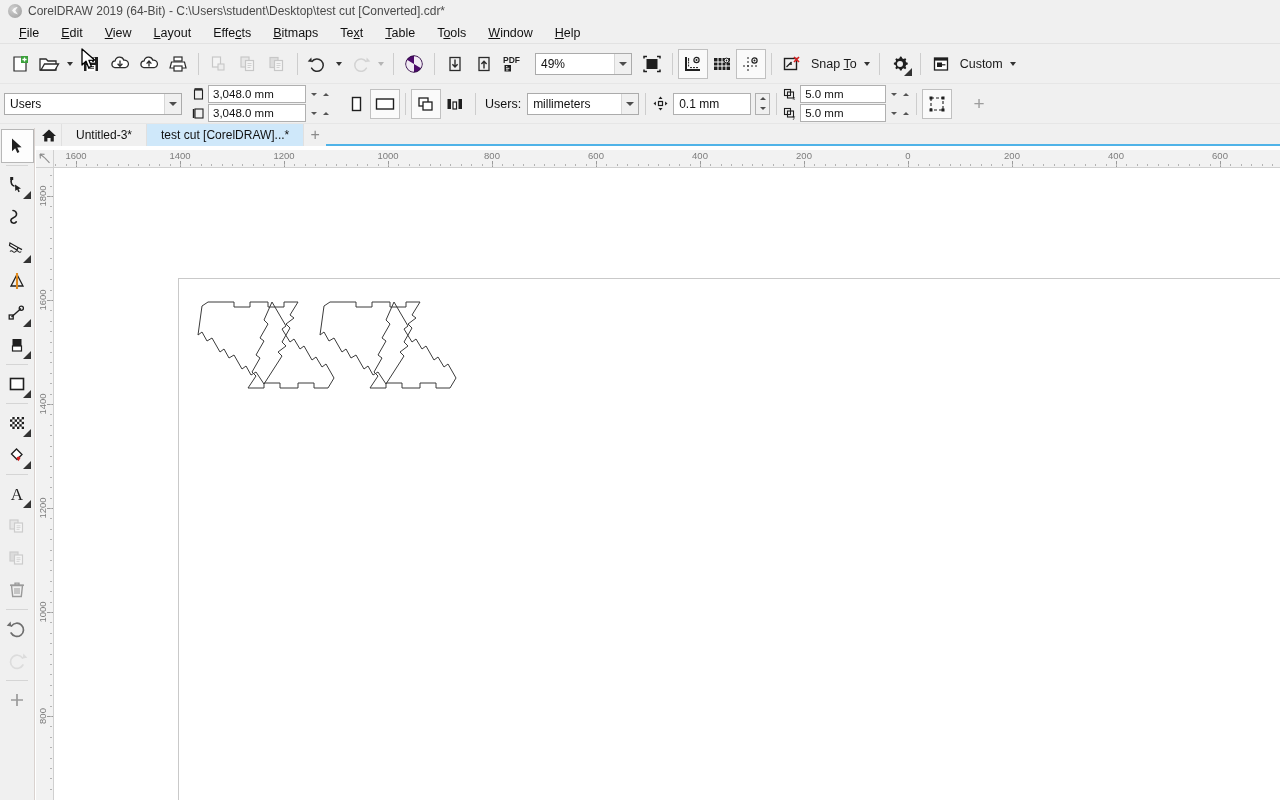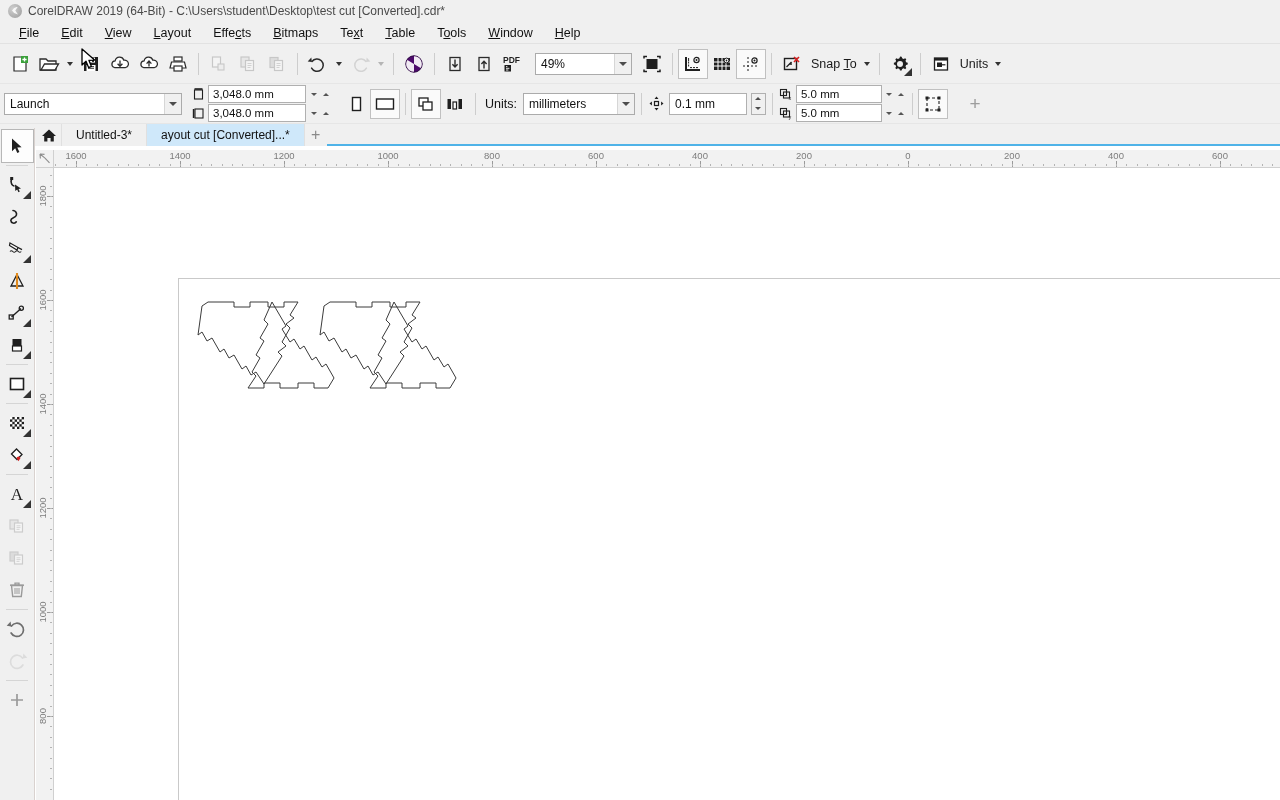--- a/index.html
+++ b/index.html
@@ -412,28 +412,28 @@
     <div class="tb-sep"></div>
 
     <div class="tb-btn">
       <svg width="20" height="20" viewBox="0 0 20 20">
         <rect x="3.5" y="4" width="13" height="12" fill="#fff" stroke="#1f1f1f" stroke-width="1.3"></rect>
         <rect x="3.5" y="4" width="13" height="2.6" fill="#1f1f1f"></rect>
         <rect x="6" y="8.5" width="5" height="4.5" fill="#1f1f1f"></rect>
         <path d="M11 10.8 h3.4" stroke="#1f1f1f" stroke-width="1.2"></path>
       </svg>
     </div>
-    <div class="tb-label">Units</div>
+    <div class="tb-label">Custom</div>
     <div class="caret"></div>
   </div>
 
   <div class="toolbar" style="padding-left:4px;">
 
     <div class="combo" style="width:178px;">
-      <div class="val">Launch</div>
+      <div class="val">Users</div>
       <div class="drop"></div>
     </div>
 
     <div style="width:8px;flex:none;"></div>
 
     <div class="dual">
       <div style="display:flex;align-items:center;gap:3px;">
         <svg width="13" height="13" viewBox="0 0 13 13">
           <rect x="2.5" y="2" width="8" height="9" fill="none" stroke="#1f1f1f" stroke-width="1.1"></rect>
           <path d="M2.5 1 h8" stroke="#1f1f1f" stroke-width="1.6"></path>
@@ -485,21 +485,21 @@
     <div class="tb-btn">
       <svg width="22" height="20" viewBox="0 0 22 20">
         <rect x="3.5" y="5" width="3.5" height="10" fill="#1f1f1f"></rect>
         <rect x="9" y="8" width="3.5" height="7" fill="#fff" stroke="#1f1f1f" stroke-width="1.2"></rect>
         <rect x="14.5" y="5" width="3.5" height="10" fill="#1f1f1f"></rect>
       </svg>
     </div>
 
     <div class="tb-sep"></div>
 
-    <div class="lbl">Units:</div>
+    <div class="lbl">Users:</div>
     <div class="combo" style="width:112px;">
       <div class="val">millimeters</div>
       <div class="drop"></div>
     </div>
 
     <div class="tb-sep"></div>
 
     <div style="display:flex;align-items:center;gap:4px;">
       <svg width="17" height="17" viewBox="0 0 17 17">
         <path d="M8.5 1.5 l2 2.4 h-4 z M8.5 15.5 l2 -2.4 h-4 z M1.5 8.5 l2.4 2 v-4 z M15.5 8.5 l-2.4 2 v-4 z" fill="#1f1f1f"></path>
@@ -568,21 +568,21 @@
   <div class="tabbar">
     <div class="tab-home">
       <svg width="16" height="15" viewBox="0 0 16 15">
         <path d="M8 1.5 L15 8 h-2.2 v5.5 h-3.2 v-3.6 h-3.2 v3.6 h-3.2 V8 H1 z" fill="#1f1f1f"></path>
       </svg>
     </div>
     <div class="tab">
       <span>Untitled-3*</span>
     </div>
     <div class="tab active">
-      <span>ayout cut [Converted]...*</span>
+      <span>test cut [CorelDRAW]...*</span>
     </div>
     <div class="tab-plus">
       <span>+</span>
     </div>
     <div class="tabbar-fill"></div>
   </div>
 
   <div class="toolbox">
 
     <div class="tool selected">

